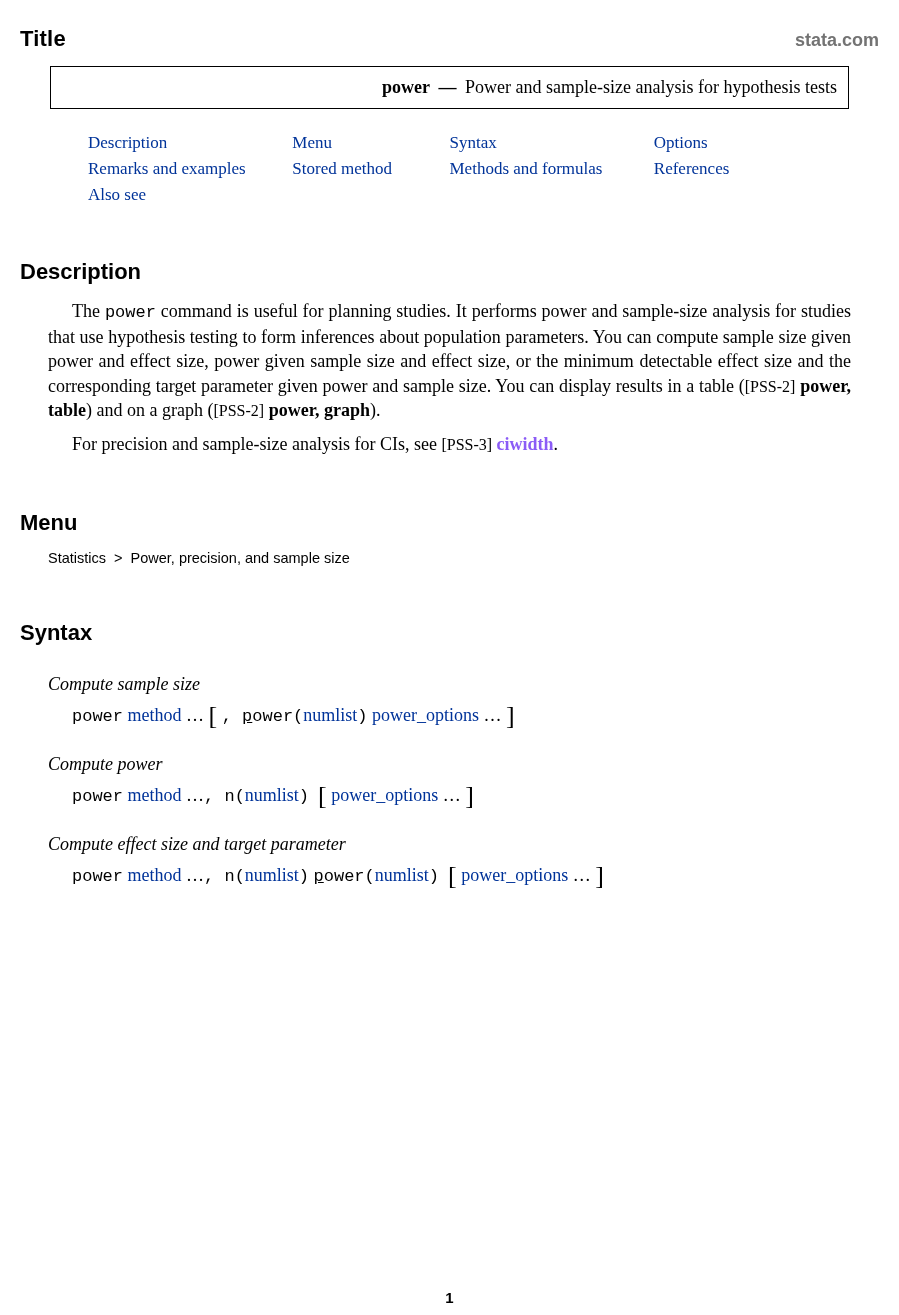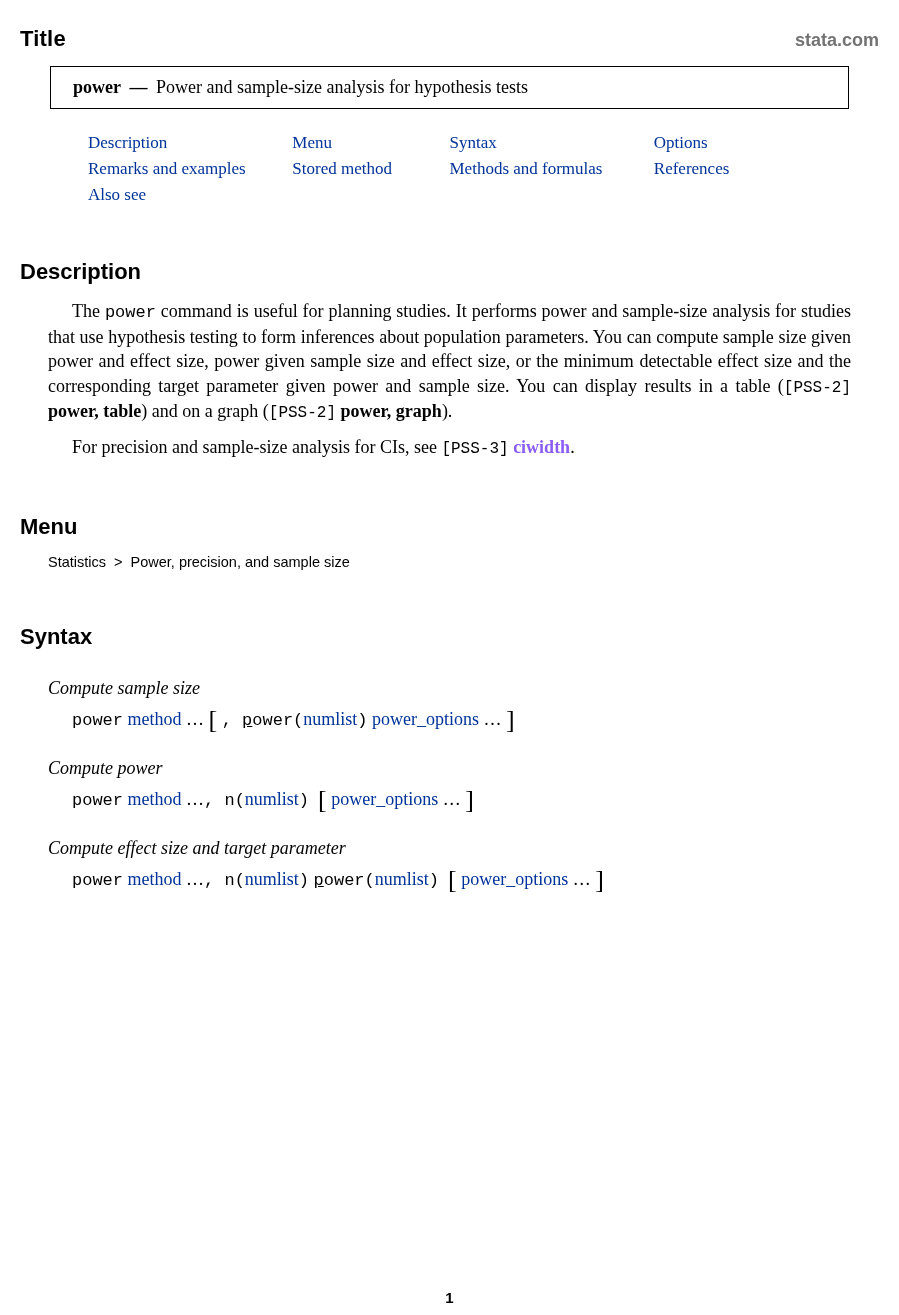--- a/index.html
+++ b/index.html
@@ -27,22 +27,23 @@
     letter-spacing:0.2px;
   }
   .hdr-site{
     font-family:Arial,Helvetica,sans-serif;
     font-weight:bold;
     font-size:18px;
   }
   .title-box{
     border:1px solid #000;
     margin:14px 30px 0 30px;
-    padding:10px 22px;
+    padding:10px 11px;
     font-size:18px;
+    text-align:right;
   }
   .title-box .cmd{font-weight:bold;}
   .title-box .dash{display:inline-block;margin:0 4px;font-weight:bold;}
   .toc{
     margin:24px 68px 0 68px;
     display:grid;
     grid-template-columns: 1.3fr 1fr 1.3fr 1fr;
     row-gap:6px;
     font-size:17px;
   }
@@ -55,21 +56,21 @@
   }
   .desc-para{
     font-size:18px;
     line-height:1.35;
     margin:0 28px 0 28px;
     text-align:justify;
   }
   .indent{text-indent:24px;}
   .tt{font-family:"Courier New",Courier,monospace;font-size:17px;}
   .b{font-weight:bold;}
-  .sc{font-variant:small-caps;font-size:16px;font-family:Liberation Mono, monospace;}
+  .sc{font-variant:small-caps;font-size:16px;}
   .menu-line{
     font-family:Arial,Helvetica,sans-serif;
     font-size:14.5px;
     margin-left:28px;
   }
   .syntax-block{margin-left:28px;font-size:18px;}
   .syntax-title{font-style:italic;margin-top:28px;margin-bottom:10px;}
   .syntax-line{margin-left:24px;font-size:18px;white-space:nowrap;}
   .syntax-line .mono{font-family:"Courier New",Courier,monospace;font-size:17px;}
   .syntax-line .it{}

